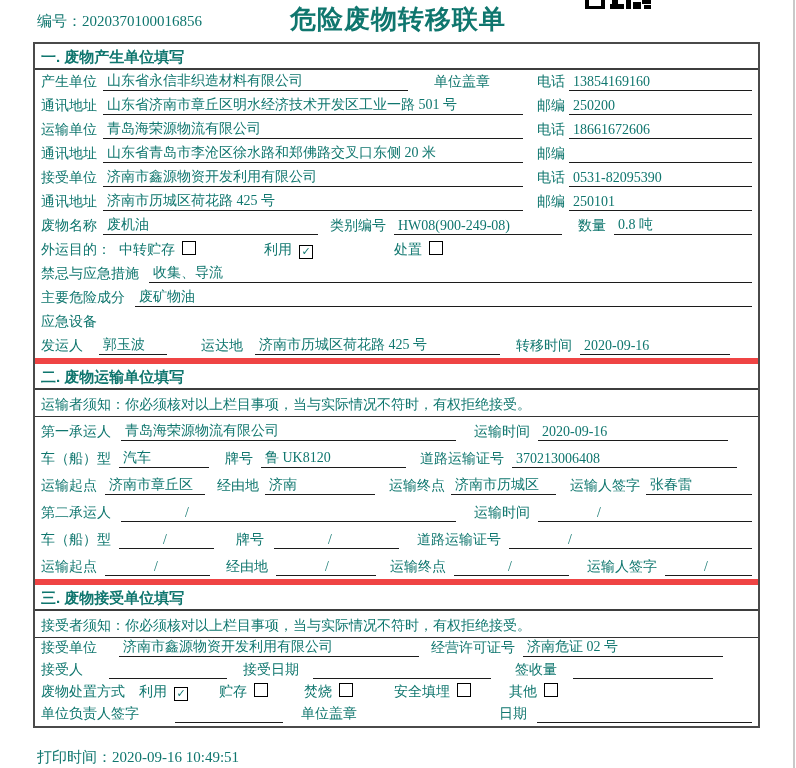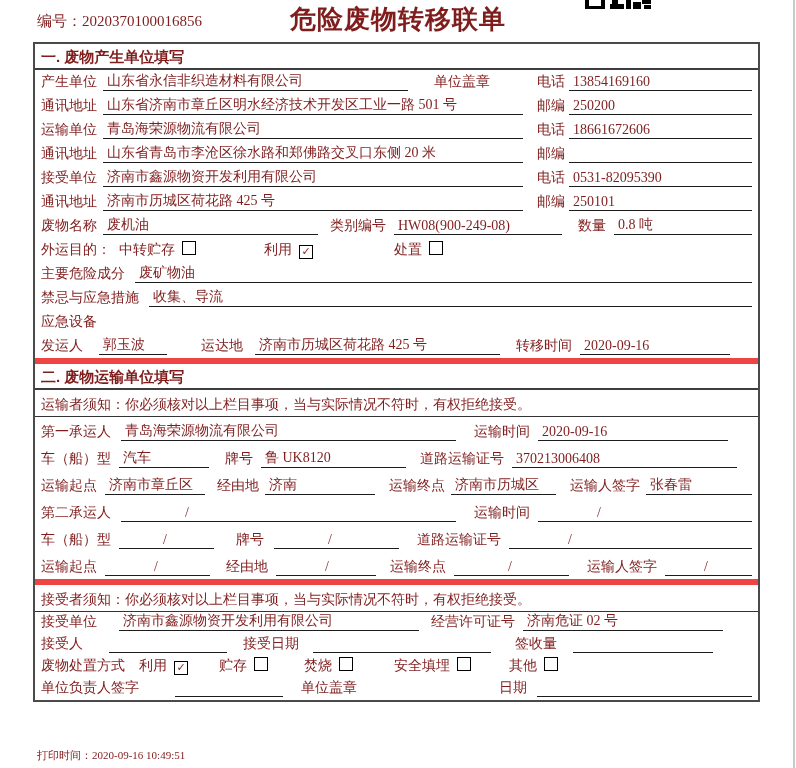--- a/index.html
+++ b/index.html
@@ -1,17 +1,17 @@
 <!DOCTYPE html>
 <html><head>
 <meta charset="utf-8">
 <style>
   html,body{margin:0;padding:0;background:#fff;}
   .page{position:relative;width:796px;height:768px;background:#ffffff;overflow:hidden;
-        font-family:"Liberation Serif","DejaVu Serif",serif;color:#7f1d1d;}
+        font-family:"Liberation Serif","DejaVu Serif",serif;color:#0f766e;}
   .page-edge{position:absolute;top:0;right:1px;width:2px;height:768px;background:#c9c9c9;}
   .serial{position:absolute;left:37px;top:12px;font-size:15px;white-space:nowrap;}
   .doc-title{position:absolute;left:0;top:2px;width:100%;text-align:center;
              font-size:26px;font-weight:bold;letter-spacing:1px;}
   .qr{position:absolute;left:585px;top:0;}
   .manifest{position:absolute;left:33px;top:42px;width:723px;border:2px solid #4a4a4a;
             box-sizing:content-box;background:#fff;}
   .sec{width:100%;}
   .sec-b{border-top:6px solid #ef4444;}
   .sec-title{height:26px;box-sizing:border-box;border-bottom:2px solid #3d3d3d;
@@ -27,21 +27,21 @@
   .val{border-bottom:1px solid #1c1c1c;white-space:nowrap;flex:0 0 auto;
        padding:0 4px;box-sizing:border-box;overflow:hidden;}
   .fill{flex:1 1 auto;}
   .left{display:flex;align-items:flex-end;flex:1 1 auto;min-width:0;}
   .right{display:flex;align-items:flex-end;flex:0 0 215px;width:215px;}
   .right .lbl{margin-right:4px;}
   .cb{display:inline-block;width:12px;height:12px;border:1px solid #000;
       text-align:center;line-height:11px;font-size:11px;vertical-align:-1px;
       margin-left:7px;font-family:"DejaVu Sans",sans-serif;}
   .opt{white-space:nowrap;flex:0 0 auto;}
-  .footer{position:absolute;left:37px;top:748px;font-size:11px;white-space:nowrap;}
+  .footer{position:absolute;left:37px;top:748px;font-size:15px;white-space:nowrap;}
 </style>
 </head>
 <body>
 
 <div class="page">
 
   <div class="serial"><span>编号：</span><span>2020370100016856</span></div>
 
   <div class="doc-title">危险废物转移联单</div>
 
@@ -140,27 +140,27 @@
 
 
       <div class="row">
         <span class="lbl">外运目的：</span>
         <span class="opt" style="width:145px;margin-left:8px"><span>中转贮存</span><span class="cb"></span></span>
         <span class="opt" style="width:130px"><span>利用</span><span class="cb">✓</span></span>
         <span class="opt"><span>处置</span><span class="cb"></span></span>
       </div>
 
       <div class="row">
+        <span class="lbl">禁忌与应急措施</span>
+        <span class="val fill" style="margin-left:10px">收集、导流</span>
+      </div>
+
+      <div class="row">
         <span class="lbl">主要危险成分</span>
         <span class="val fill" style="margin-left:10px">废矿物油</span>
-      </div>
-
-      <div class="row">
-        <span class="lbl">禁忌与应急措施</span>
-        <span class="val fill" style="margin-left:10px">收集、导流</span>
       </div>
 
       <div class="row">
         <span class="lbl">应急设备</span>
       </div>
 
       <div class="row">
         <span class="lbl">发运人</span>
         <span class="val" style="width:68px;margin-left:16px">郭玉波</span>
         <span class="lbl" style="margin-left:34px">运达地</span>
@@ -223,20 +223,21 @@
         <span class="lbl" style="margin-left:16px">经由地</span>
         <span class="val" style="width:100px;margin-left:8px;text-indent:45px">/</span>
         <span class="lbl" style="margin-left:14px">运输终点</span>
         <span class="val" style="width:115px;margin-left:8px;text-indent:50px">/</span>
         <span class="lbl" style="margin-left:18px">运输人签字</span>
         <span class="val fill" style="margin-left:8px;text-indent:35px">/</span>
       </div>
     </div>
 
     <div class="sec sec3 sec-b">
+      <div class="sec-title">三. 废物接受单位填写</div>
       <div class="notice">接受者须知：你必须核对以上栏目事项，当与实际情况不符时，有权拒绝接受。</div>
 
       <div class="row">
         <span class="lbl">接受单位</span>
         <span class="val" style="width:300px;margin-left:22px">济南市鑫源物资开发利用有限公司</span>
         <span class="lbl" style="margin-left:12px">经营许可证号</span>
         <span class="val" style="width:200px;margin-left:8px">济南危证 02 号</span>
       </div>
 
       <div class="row">

